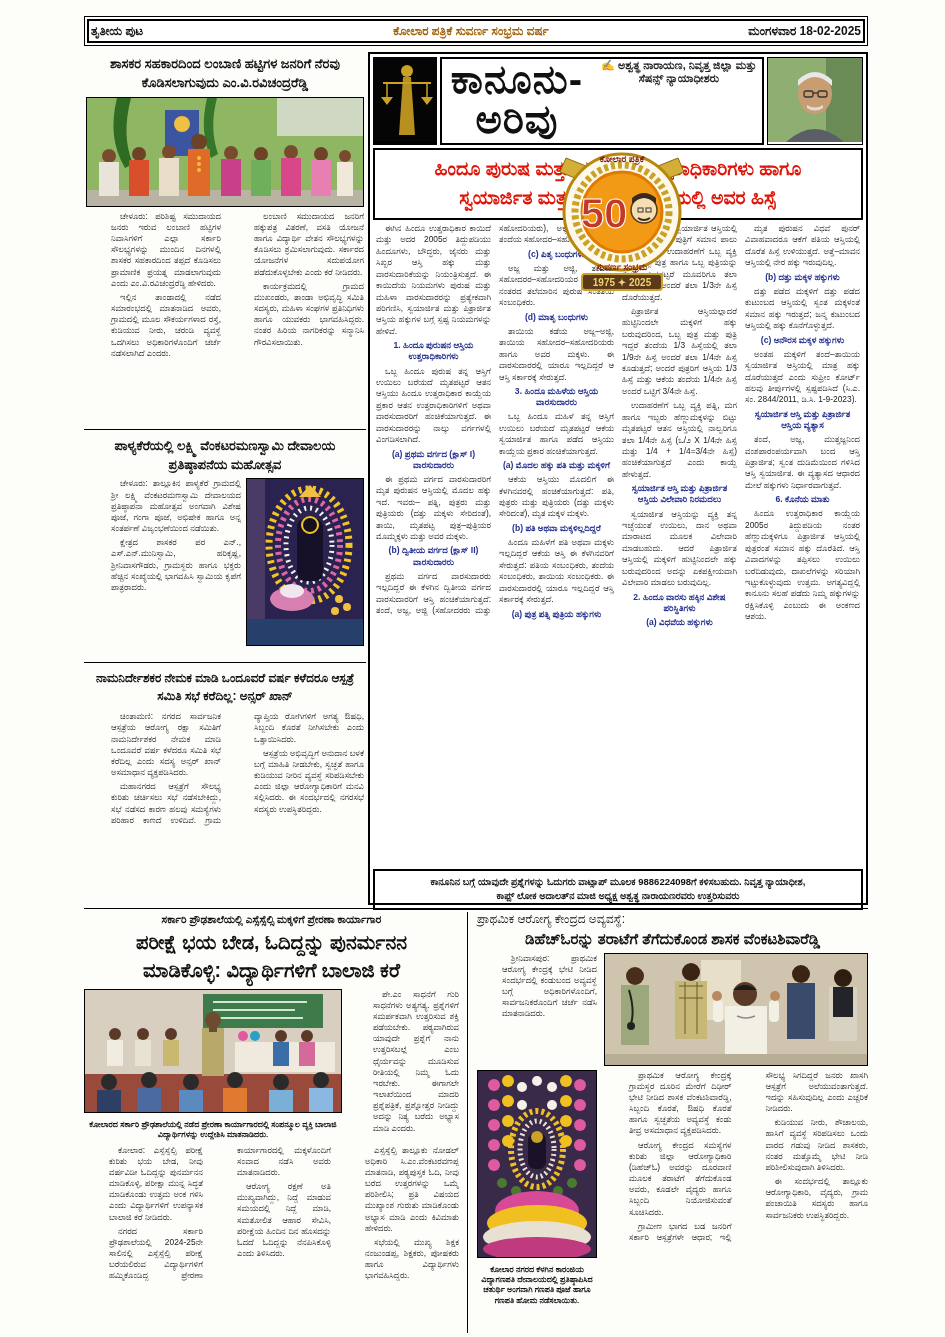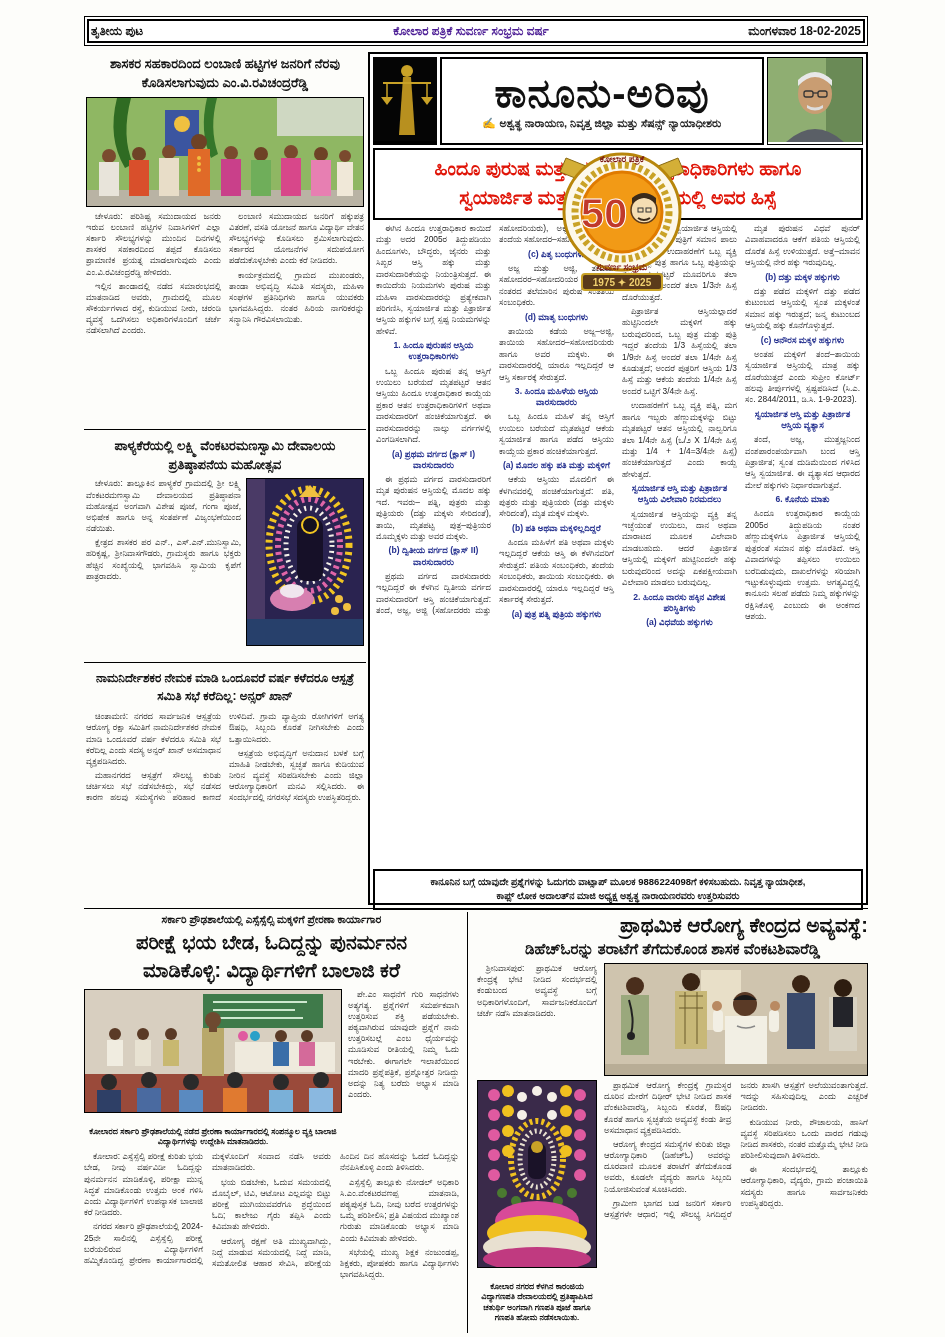--- a/index.html
+++ b/index.html
@@ -13,57 +13,57 @@
   
   .topbar {
     position:absolute; left:84px; top:16px; width:784px; height:30px;
     border:1px solid #000; padding:2px; background:#fff;
   }
   .topbar-inner {
     height:100%; border:2px solid #000; display:flex; align-items:center;
     padding:0 2px; font-weight:bold; font-size:12px;
   }
   .topbar-inner .tb-left { width:200px; text-align:left; }
-  .topbar-inner .tb-center { flex:1; text-align:center; color:#4c1d95; }
+  .topbar-inner .tb-center { flex:1; text-align:center; color:#a16207; }
   .topbar-inner .tb-right { width:210px; text-align:right; }
 
   
   .left-rail {
     position:absolute; left:84px; top:52px; width:282px; height:852px;
   }
   .lr-art { padding:1px 2px; }
   .lr-div { border-top:1.5px solid #000; margin:5px 0 4px; }
   .lr-head {
     font-size:13px; font-weight:bold; text-align:center; line-height:1.45;
     padding:2px 0 4px;
   }
   .lr-head.smaller { font-size:12px; }
   .photo-frame { border:1px solid #000; background:#000; overflow:hidden; }
   .body-text {
     font-size:8.4px; line-height:1.33; text-align:justify; color:#1c1c1c;
     overflow:hidden;
   }
-  .body-text .para { margin-bottom:3px; text-indent:9px; }
+  .body-text .para { margin-bottom:3px; text-indent:9px;margin-left:25px; }
   .body-text .para:first-child { text-indent:9px; }
   .cols2 { column-count:2; column-gap:8px; }
   .art1-body { height:212px; margin-top:4px; }
   .art2-body { height:178px; }
   .art2-photo { float:right; width:118px; height:168px; margin:0 0 3px 5px; }
   .art3-body { height:178px; margin-top:2px; }
 
   
   .law-box {
     position:absolute; left:368px; top:52px; width:500px; height:853px;
     border:2px solid #000; background:#fff;
   }
   .law-head { margin:3px; height:88px; display:flex; }
   .justice-img { width:64px; height:100%; background:#000; flex:0 0 auto; }
   .law-title-wrap {
     flex:1; border:2px solid #000; margin:0 3px; text-align:center;
-    display:flex; flex-direction:column; justify-content:center; gap:4px;
+    display:flex; flex-direction:row; justify-content:center; gap:4px;
   }
   .law-title { font-size:40px; font-weight:bold; letter-spacing:1px; line-height:1; }
   .law-byline { font-size:11px; font-weight:bold; color:#222; }
   .portrait-img { width:96px; height:100%; border:1px solid #000; flex:0 0 auto; }
   .red-box {
     margin:0 3px 3px; border:2px solid #000; padding:5px 4px 6px;
     text-align:center; color:#e01508; font-weight:bold; font-size:19px; line-height:1.5;
   }
   .law-body {
     position:relative; margin:2px 6px; height:644px;
@@ -92,25 +92,25 @@
   }
   .bl { width:392px; border-right:1px solid #000; padding-right:8px; }
   .br { flex:1; }
   .kicker { text-align:center; font-weight:bold; font-size:10.5px; padding:1px 0 2px; }
   .bl-head {
     text-align:center; font-weight:bold; font-size:19.5px; line-height:1.45; padding-bottom:4px;
   }
   .bl-row { display:flex; gap:6px; }
   .bl-photo-stack { width:258px; flex:0 0 auto; }
   .bl-photo { width:258px; height:124px; }
-  .pcaption { font-size:8px; font-weight:bold; text-align:center; line-height:1.3; padding-top:14px; }
+  .pcaption { font-size:8px; font-weight:bold; text-align:center; line-height:1.3; padding-top:7px; }
   .bl-side { flex:1; height:152px; }
   .bl-cols { column-count:3; column-gap:9px; height:198px; margin-top:4px; }
 
-  .br-head1 { text-align:right; font-weight:bold; font-size:20px; line-height:1.3; }
+  .br-head1 { text-align:left; font-weight:normal; font-size:12px; line-height:1.3; }
   .br-head2 { text-align:center; font-weight:bold; font-size:15px; line-height:1.4; padding-bottom:4px; }
   .br-grid { display:flex; gap:7px; }
   .br-left { width:120px; flex:0 0 auto; }
   .br-side { height:114px; }
   .flower-photo { width:120px; height:188px; margin-top:3px; }
   .br-right { flex:1; }
   .health-photo { width:100%; height:113px; }
   .br-cols { column-count:2; column-gap:9px; height:232px; margin-top:4px; }
 
   svg { display:block; }
@@ -377,21 +377,20 @@
           </div>
           <div class="pcaption">ಕೋಲಾರದ ಸರ್ಕಾರಿ ಪ್ರೌಢಶಾಲೆಯಲ್ಲಿ ನಡೆದ ಪ್ರೇರಣಾ ಕಾರ್ಯಾಗಾರದಲ್ಲಿ ಸಂಪನ್ಮೂಲ ವ್ಯಕ್ತಿ ಬಾಲಾಜಿ ವಿದ್ಯಾರ್ಥಿಗಳನ್ನು ಉದ್ದೇಶಿಸಿ ಮಾತನಾಡಿದರು.</div>
         </div>
         <div class="body-text bl-side">
             <p class="para">ಪೇ.ಎಂ ಸಾಧನೆಗೆ ಗುರಿ ಸಾಧನೆಗಳು ಅತ್ಯಗತ್ಯ. ಪ್ರಶ್ನೆಗಳಿಗೆ ಸಮರ್ಪಕವಾಗಿ ಉತ್ತರಿಸುವ ಶಕ್ತಿ ಪಡೆಯಬೇಕು. ಪಠ್ಯವಾಗಿರುವ ಯಾವುದೇ ಪ್ರಶ್ನೆಗೆ ನಾನು ಉತ್ತರಿಸಬಲ್ಲೆ ಎಂಬ ಧೈರ್ಯವನ್ನು ಮೂಡಿಸುವ ರೀತಿಯಲ್ಲಿ ನಿಮ್ಮ ಓದು ಇರಬೇಕು. ಈಗಾಗಲೇ ಇಲಾಖೆಯಿಂದ ಮಾದರಿ ಪ್ರಶ್ನೆಪತ್ರಿಕೆ, ಪ್ರಶ್ನೋತ್ತರ ನೀಡಿದ್ದು ಅದನ್ನು ನಿತ್ಯ ಬರೆದು ಅಭ್ಯಾಸ ಮಾಡಿ ಎಂದರು.</p>
           </div>
       </div>
       <div class="body-text bl-cols">
           <p class="para">ಕೋಲಾರ: ಎಸ್ಸೆಸ್ಸೆಲ್ಸಿ ಪರೀಕ್ಷೆ ಕುರಿತು ಭಯ ಬೇಡ, ನೀವು ವರ್ಷವಿಡೀ ಓದಿದ್ದನ್ನು ಪುನರ್ಮನನ ಮಾಡಿಕೊಳ್ಳಿ, ಪರೀಕ್ಷಾ ಮುನ್ನ ಸಿದ್ಧತೆ ಮಾಡಿಕೊಂಡು ಉತ್ತಮ ಅಂಕ ಗಳಿಸಿ ಎಂದು ವಿದ್ಯಾರ್ಥಿಗಳಿಗೆ ಉಪನ್ಯಾಸಕ ಬಾಲಾಜಿ ಕರೆ ನೀಡಿದರು.</p>
           <p class="para">ನಗರದ ಸರ್ಕಾರಿ ಪ್ರೌಢಶಾಲೆಯಲ್ಲಿ 2024-25ನೇ ಸಾಲಿನಲ್ಲಿ ಎಸ್ಸೆಸ್ಸೆಲ್ಸಿ ಪರೀಕ್ಷೆ ಬರೆಯಲಿರುವ ವಿದ್ಯಾರ್ಥಿಗಳಿಗೆ ಹಮ್ಮಿಕೊಂಡಿದ್ದ ಪ್ರೇರಣಾ ಕಾರ್ಯಾಗಾರದಲ್ಲಿ ಮಕ್ಕಳೊಂದಿಗೆ ಸಂವಾದ ನಡೆಸಿ ಅವರು ಮಾತನಾಡಿದರು.</p>
-          <p class="para">ಭಯ ಬಿಡಬೇಕು, ಓದುವ ಸಮಯದಲ್ಲಿ ಮೊಬೈಲ್, ಟಿವಿ, ಆಟೋಟ ಎಲ್ಲವನ್ನು ಬಿಟ್ಟು ಪರೀಕ್ಷೆ ಮುಗಿಯುವವರೆಗೂ ಶ್ರದ್ಧೆಯಿಂದ ಓದಿ; ಕಾಲೇಜು ಗೈರು ತಪ್ಪಿಸಿ ಎಂದು ಕಿವಿಮಾತು ಹೇಳಿದರು.</p>
           <p class="para">ಆರೋಗ್ಯ ರಕ್ಷಣೆ ಅತಿ ಮುಖ್ಯವಾಗಿದ್ದು, ನಿದ್ದೆ ಮಾಡುವ ಸಮಯದಲ್ಲಿ ನಿದ್ದೆ ಮಾಡಿ, ಸಮತೋಲಿತ ಆಹಾರ ಸೇವಿಸಿ, ಪರೀಕ್ಷೆಯ ಹಿಂದಿನ ದಿನ ಹೊಸದನ್ನು ಓದದೆ ಓದಿದ್ದನ್ನು ನೆನಪಿಸಿಕೊಳ್ಳಿ ಎಂದು ತಿಳಿಸಿದರು.</p>
           <p class="para">ಎಸ್ಸೆಸ್ಸೆಲ್ಸಿ ತಾಲ್ಲೂಕು ನೋಡಲ್ ಅಧಿಕಾರಿ ಸಿ.ಎಂ.ವೆಂಕಟರವಣಪ್ಪ ಮಾತನಾಡಿ, ಪಠ್ಯಪುಸ್ತಕ ಓದಿ, ನೀವು ಬರೆದ ಉತ್ತರಗಳನ್ನು ಒಮ್ಮೆ ಪರಿಶೀಲಿಸಿ; ಪ್ರತಿ ವಿಷಯದ ಮುಖ್ಯಾಂಶ ಗುರುತು ಮಾಡಿಕೊಂಡು ಅಭ್ಯಾಸ ಮಾಡಿ ಎಂದು ಕಿವಿಮಾತು ಹೇಳಿದರು.</p>
           <p class="para">ಸಭೆಯಲ್ಲಿ ಮುಖ್ಯ ಶಿಕ್ಷಕ ನಂಜುಂಡಪ್ಪ, ಶಿಕ್ಷಕರು, ಪೋಷಕರು ಹಾಗೂ ವಿದ್ಯಾರ್ಥಿಗಳು ಭಾಗವಹಿಸಿದ್ದರು.</p>
         </div>
     </article>
 
     <article class="br">
       <h2 class="br-head1">ಪ್ರಾಥಮಿಕ ಆರೋಗ್ಯ ಕೇಂದ್ರದ ಅವ್ಯವಸ್ಥೆ:</h2>
       <h2 class="br-head2">ಡಿಹೆಚ್‌ಓರನ್ನು ತರಾಟೆಗೆ ತೆಗೆದುಕೊಂಡ ಶಾಸಕ ವೆಂಕಟಶಿವಾರೆಡ್ಡಿ</h2>
       <div class="br-grid">

